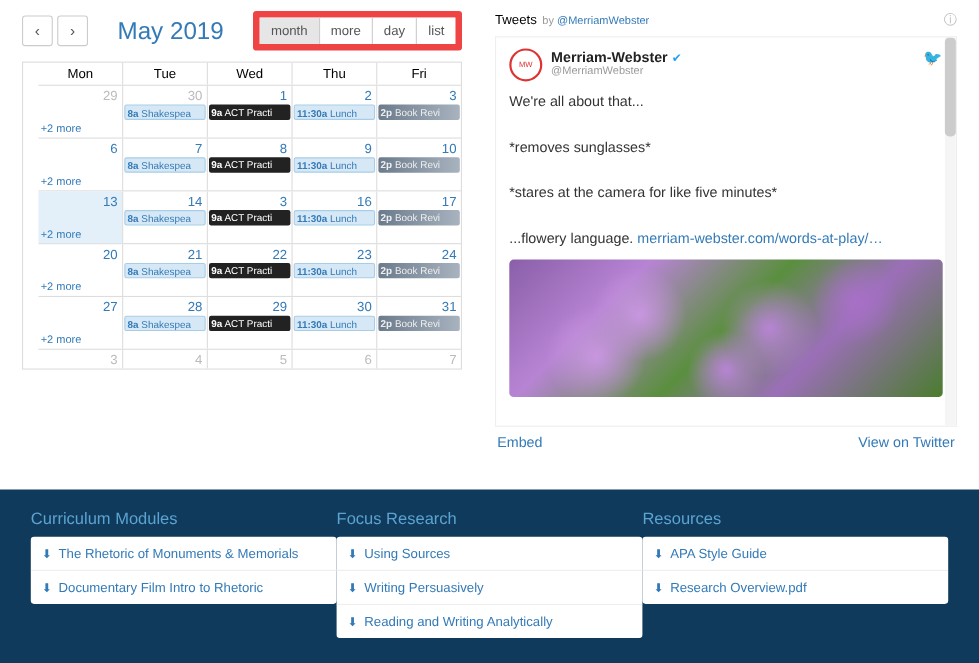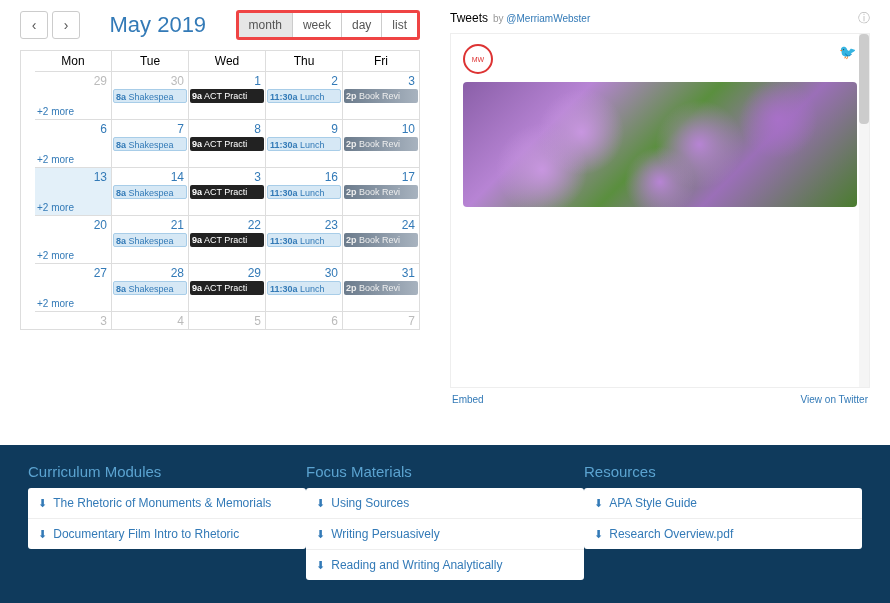--- a/index.html
+++ b/index.html
@@ -3,21 +3,21 @@
 <meta charset="utf-8">
 <style>
 * { box-sizing: border-box; margin: 0; padding: 0; }
 body { font-family: Arial, sans-serif; font-size: 13px; background: #fff; width: 890px; height: 603px; overflow: hidden; }
 .top { display: flex; padding: 10px 20px 0 20px; gap: 30px; height: 445px; }
 .cal-wrap { flex: 0 0 400px; }
 .cal-header { display: flex; align-items: center; margin-bottom: 10px; }
 .navbtns { display: flex; gap: 4px; }
 .navbtn { width: 28px; height: 28px; border: 1px solid #ccc; background: #fff; border-radius: 3px; cursor: pointer; font-size: 14px; color: #555; display: flex; align-items: center; justify-content: center; }
 .cal-title { flex: 1; text-align: center; font-size: 22px; color: #337ab7; font-weight: normal; }
-.viewbtns { display: flex; border: 3px solid #ef4444; border-radius: 3px; overflow: hidden; text-align: right; }
+.viewbtns { display: flex; border: 6px solid #ef4444; border-radius: 3px; overflow: hidden; text-align: right; }
 .viewbtn { padding: 5px 10px; font-size: 12px; color: #555; cursor: pointer; border-left: 1px solid #ccc; background: #fff; }
 .viewbtn:first-child { border-left: none; }
 .viewbtn.active { background: #e6e6e6; }
 .cal-grid { border: 1px solid #ddd; padding-left: 14px; }
 .cal-head-row { display: flex; }
 .cal-head-row > div { flex: 1; text-align: center; font-size: 12px; padding: 3px 0; border-left: 1px solid #ddd; }
 .cal-head-row > div:first-child { border-left: none; }
 .cal-row { display: flex; border-top: 1px solid #ddd; height: 48px; }
 .cal-cell { flex: 1; border-left: 1px solid #ddd; position: relative; font-size: 10px; overflow: hidden; }
 .cal-cell:first-child { border-left: none; }
@@ -42,21 +42,21 @@
 .tw-head { display: flex; align-items: flex-start; gap: 8px; }
 .tw-avatar { width: 30px; height: 30px; border: 2px solid #d33; border-radius: 50%; display: flex; align-items: center; justify-content: center; font-size: 7px; color: #d33; text-align: center; line-height: 1; }
 .tw-name { font-size: 13px; color: #222; font-weight: bold; }
 .tw-verify { color: #1da1f2; font-size: 11px; }
 .tw-handle { color: #999; font-size: 10px; }
 .tw-bird { margin-left: auto; color: #ccc; font-size: 14px; }
 .tw-text { margin-top: 8px; font-size: 13px; color: #333; line-height: 1.6; padding-right: 12px; }
 .tw-text a { color: #337ab7; text-decoration: none; }
 .tw-img { margin-top: 8px; height: 125px; border-radius: 4px; background: linear-gradient(135deg, #8a5fa8 0%, #b784d4 25%, #5a8f3e 50%, #9b6fb8 70%, #4a7d2e 100%); position: relative; overflow: hidden; }
 .tw-img::before { content: ''; position: absolute; inset: 0; background: radial-gradient(circle at 30% 40%, #c896e0 0%, transparent 15%), radial-gradient(circle at 60% 50%, #b784d4 0%, transparent 18%), radial-gradient(circle at 80% 30%, #a870c8 0%, transparent 12%), radial-gradient(circle at 20% 70%, #c896e0 0%, transparent 14%), radial-gradient(circle at 50% 80%, #b784d4 0%, transparent 16%); }
-.tweets-footer { display: flex; justify-content: space-between; font-size: 10px; padding: 6px 2px; align-items: center; }
+.tweets-footer { display: flex; justify-content: space-between; font-size: 13px; padding: 6px 2px; align-items: center; }
 .tweets-footer a { color: #337ab7; text-decoration: none; }
 .bottom { background: #0f3a5c; padding: 18px 28px; height: 158px; display: flex; }
 .col { flex: 1; }
 .col h3 { color: #5ba3d0; font-size: 15px; font-weight: normal; margin-bottom: 8px; }
 .card { background: #fff; border-radius: 3px; overflow: hidden; }
 .card-item { padding: 8px 10px; font-size: 12px; color: #337ab7; display: flex; align-items: flex-start; gap: 6px; cursor: pointer; border-top: 1px solid #eee; }
 .card-item:first-child { border-top: none; }
 .dl-icon { font-size: 11px; flex-shrink: 0; margin-top: 1px; }
 </style>
 </head>
@@ -65,21 +65,21 @@
 <div class="top">
   <div class="cal-wrap">
     <div class="cal-header">
       <div class="navbtns">
         <button class="navbtn">‹</button>
         <button class="navbtn">›</button>
       </div>
       <div class="cal-title">May 2019</div>
       <div class="viewbtns">
         <div class="viewbtn active">month</div>
-        <div class="viewbtn">week</div>
+        <div class="viewbtn">more</div>
         <div class="viewbtn">day</div>
         <div class="viewbtn">list</div>
       </div>
     </div>
     <div class="cal-grid">
       <div class="cal-head-row">
         <div>Mon</div>
         <div>Tue</div>
         <div>Wed</div>
         <div>Thu</div>
@@ -222,21 +222,31 @@
       <span class="tweets-title">Tweets</span>
       <span class="tweets-by"><span>by </span><a>@MerriamWebster</a></span>
       <span class="info-icon">ⓘ</span>
     </div>
     <div class="tweets-body">
       <div class="tw-scroll">
           <div class="tw-thumb"></div>
         </div>
       <div class="tw-head">
         <div class="tw-avatar">MW</div>
+        <div>
+          <div><span class="tw-name">Merriam-Webster</span> <span class="tw-verify">✔</span></div>
+          <div class="tw-handle">@MerriamWebster</div>
+        </div>
         <div class="tw-bird">🐦</div>
+      </div>
+      <div class="tw-text">
+        <div>We're all about that...</div><br>
+        <div>*removes sunglasses*</div><br>
+        <div>*stares at the camera for like five minutes*</div><br>
+        <div><span>...flowery language. </span><a>merriam-webster.com/words-at-play/…</a></div>
       </div>
       <div class="tw-img"></div>
     </div>
     <div class="tweets-footer">
       <a>Embed</a>
       <a>View on Twitter</a>
     </div>
   </div>
 </div>
 
@@ -248,21 +258,21 @@
           <span class="dl-icon">⬇</span>
           <span>The Rhetoric of Monuments &amp; Memorials</span>
         </div>
       <div class="card-item">
           <span class="dl-icon">⬇</span>
           <span>Documentary Film Intro to Rhetoric</span>
         </div>
     </div>
   </div>
   <div class="col">
-    <h3>Focus Materials</h3>
+    <h3>Focus Research</h3>
     <div class="card">
       <div class="card-item">
           <span class="dl-icon">⬇</span>
           <span>Using Sources</span>
         </div>
       <div class="card-item">
           <span class="dl-icon">⬇</span>
           <span>Writing Persuasively</span>
         </div>
       <div class="card-item">

